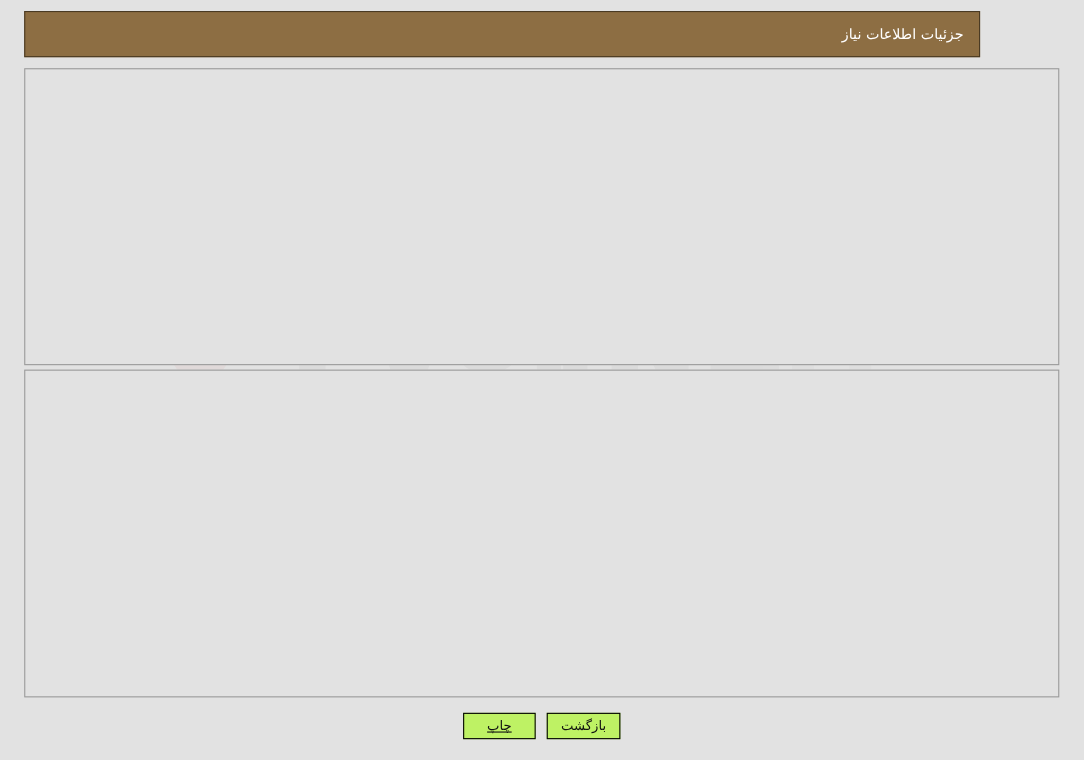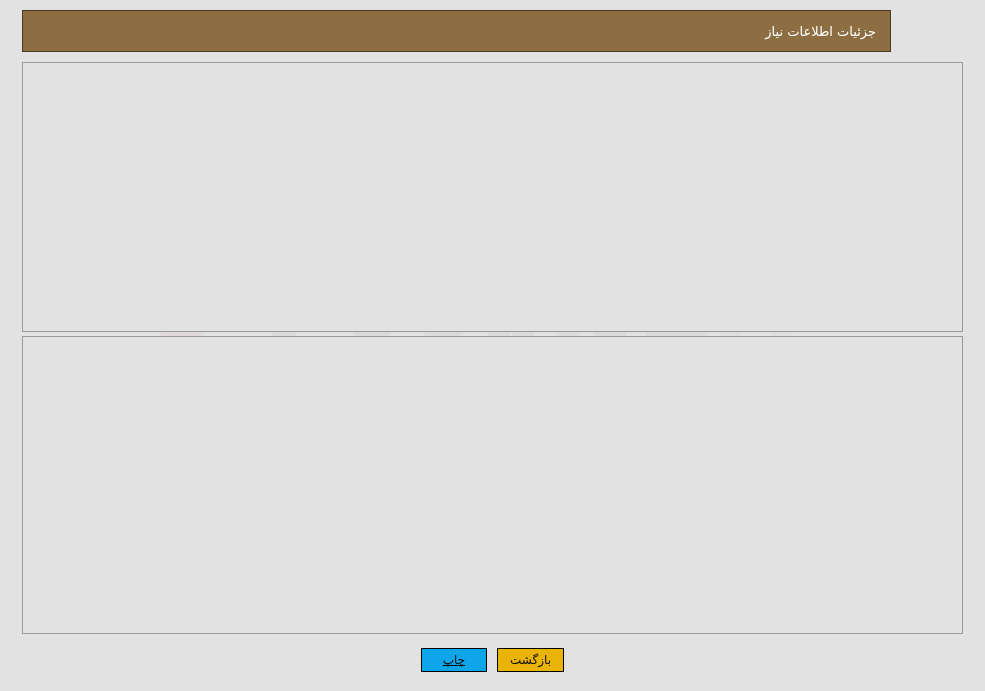--- a/index.html
+++ b/index.html
@@ -199,22 +199,22 @@
     border: 1px solid #000;
     height: 24px;
     min-width: 66px;
     line-height: 22px;
     text-align: center;
     font-size: 12px;
     color: #111;
     cursor: pointer;
     padding: 0 12px;
   }
-  .btn.back  { background: #eab308; }
-  .btn.print { background: #0ea5e9; text-decoration: underline; }
+  .btn.back  { background: #bef264; }
+  .btn.print { background: #bef264; text-decoration: underline; }
 </style>
 </head>
 <body>
 
 <svg class="watermark" viewBox="0 0 985 140" xmlns="http://www.w3.org/2000/svg">
   <g fill="#b9b9b9" opacity="0.55">
     <path d="M250 18 L318 18 L318 40 L296 40 L296 112 L272 112 L272 40 L250 40 Z"></path>
     <path d="M330 18 L354 18 L372 72 L390 18 L414 18 L384 112 L360 112 Z"></path>
     <circle cx="443" cy="66" r="26" fill="none" stroke="#b9b9b9" stroke-width="16"></circle>
     <path d="M488 112 L488 30 Q488 18 502 18 L520 18 Q534 18 534 32 L534 112 L512 112 L512 74 L510 74 L510 112 Z"></path>

